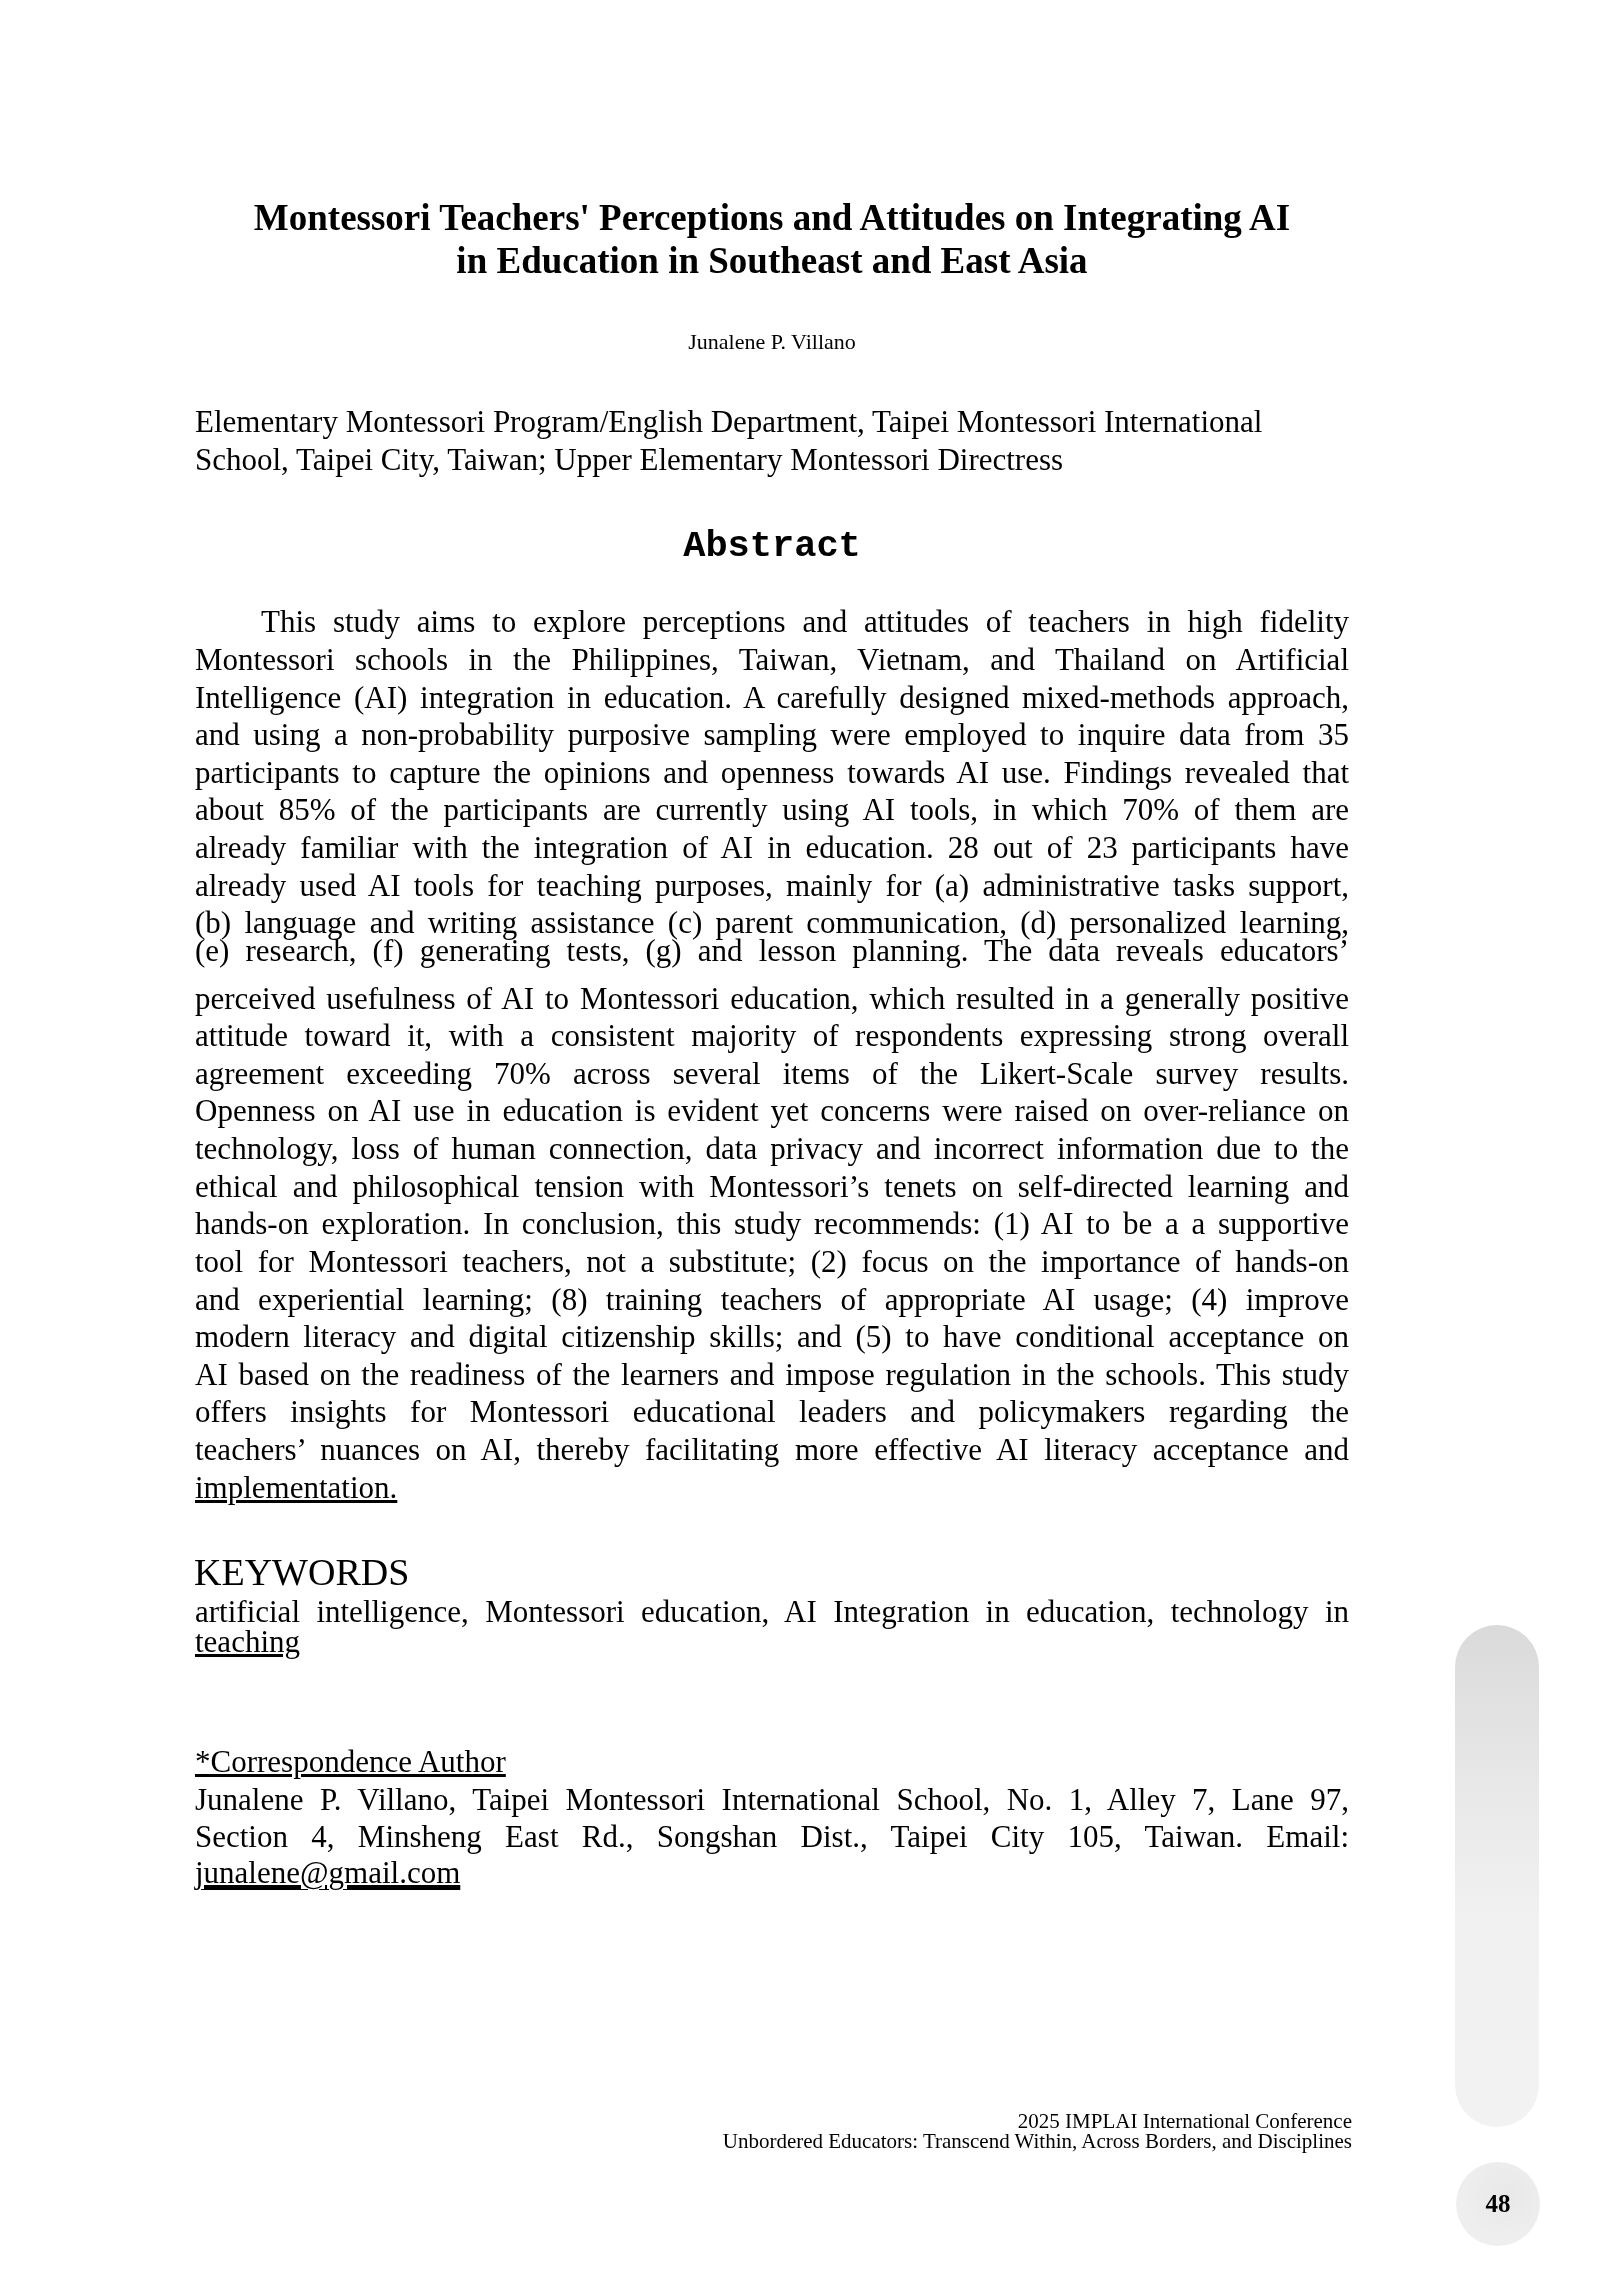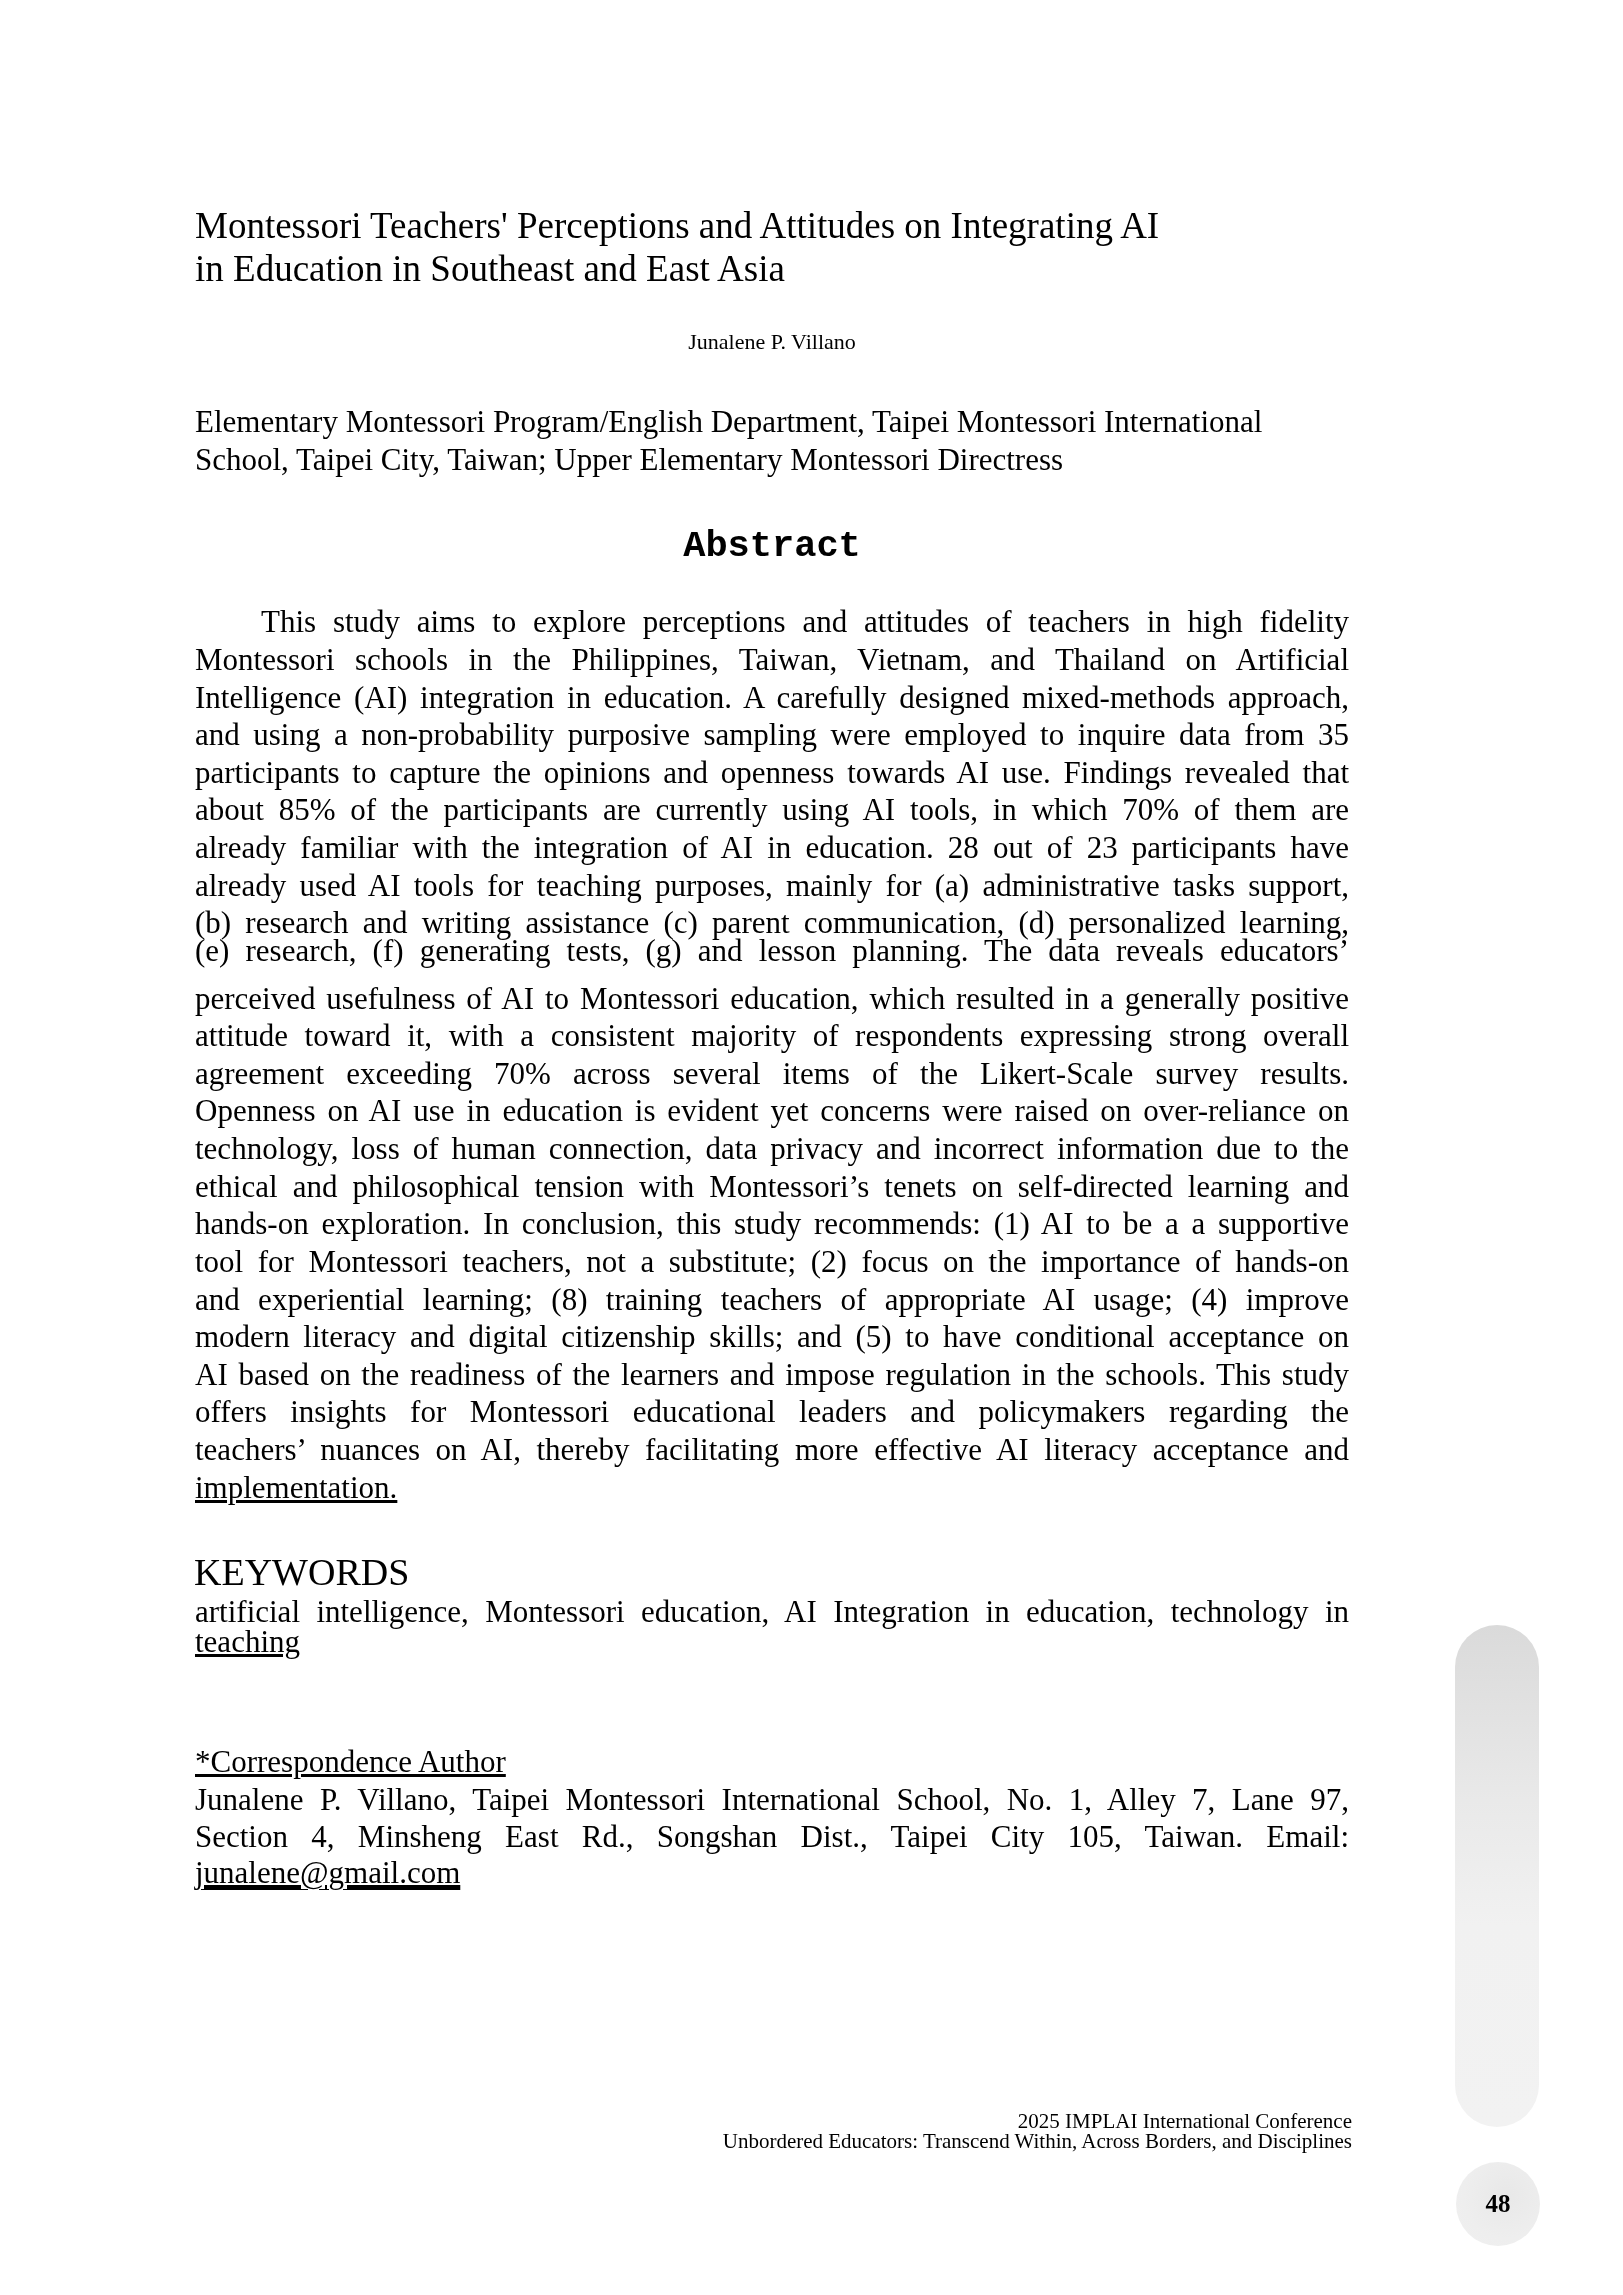--- a/index.html
+++ b/index.html
@@ -1,20 +1,20 @@
 <!DOCTYPE html>
 <html style="font-size:10.5px"><head>
 <meta charset="utf-8">
 <style>
   html, body { margin: 0; padding: 0; background: #ffffff; }
   body { width: 1623px; height: 2295px; position: relative; overflow: hidden;
          font-family: "Liberation Serif", "DejaVu Serif", serif; color: #000; }
   .abs { position: absolute; white-space: nowrap; }
-  .title-line { left: 195px; width: 1154px; text-align: left; font-weight: normal;
-                font-size: 37px; line-height: 44px; margin-top: 8px; }
+  .title-line { left: 195px; width: 1154px; text-align: center; font-weight: bold;
+                font-size: 37px; line-height: 44px; }
   .author { left: 195px; width: 1154px; text-align: center; font-size: 22px; line-height: 38px; }
   .affil-line { left: 195px; width: 1154px; font-size: 31px; line-height: 38px; }
   .abstract-heading { left: 195px; width: 1154px; text-align: center; font-weight: bold;
                       font-size: 37px; line-height: 44px; font-family: Liberation Mono, monospace; }
   .body-line { left: 195px; width: 1154px; font-size: 31px; line-height: 38px;
                text-align: justify; text-align-last: justify; }
   .body-line.last { text-align: left; text-align-last: left; text-decoration: underline; }
   .body-line.indent { left: 261px; width: 1088px; }
   .kw-heading { left: 194px; font-size: 38px; line-height: 43px; }
   .footer-line { right: 271px; text-align: right; font-size: 21px; line-height: 19.6px; }
@@ -41,21 +41,21 @@
 
 <div>
   <div class="abs body-line indent" style="top:603px">This study aims to explore perceptions and attitudes of teachers in high fidelity</div>
   <div class="abs body-line" style="top:641px">Montessori schools in the Philippines, Taiwan, Vietnam, and Thailand on Artificial</div>
   <div class="abs body-line" style="top:679px">Intelligence (AI) integration in education. A carefully designed mixed-methods approach,</div>
   <div class="abs body-line" style="top:716px">and using a non-probability purposive sampling were employed to inquire data from 35</div>
   <div class="abs body-line" style="top:754px">participants to capture the opinions and openness towards AI use. Findings revealed that</div>
   <div class="abs body-line" style="top:791px">about 85% of the participants are currently using AI tools, in which 70% of them are</div>
   <div class="abs body-line" style="top:829px">already familiar with the integration of AI in education. 28 out of 23 participants have</div>
   <div class="abs body-line" style="top:867px">already used AI tools for teaching purposes, mainly for (a) administrative tasks support,</div>
-  <div class="abs body-line" style="top:904px">(b) research and writing assistance (c) parent communication, (d) personalized learning,</div>
+  <div class="abs body-line" style="top:904px">(b) language and writing assistance (c) parent communication, (d) personalized learning,</div>
   <div class="abs body-line" style="top:932px">(e) research, (f) generating tests, (g) and lesson planning. The data reveals educators’</div>
   <div class="abs body-line" style="top:980px">perceived usefulness of AI to Montessori education, which resulted in a generally positive</div>
   <div class="abs body-line" style="top:1017px">attitude toward it, with a consistent majority of respondents expressing strong overall</div>
   <div class="abs body-line" style="top:1055px">agreement exceeding 70% across several items of the Likert-Scale survey results.</div>
   <div class="abs body-line" style="top:1092px">Openness on AI use in education is evident yet concerns were raised on over-reliance on</div>
   <div class="abs body-line" style="top:1130px">technology, loss of human connection, data privacy and incorrect information due to the</div>
   <div class="abs body-line" style="top:1168px">ethical and philosophical tension with Montessori’s tenets on self-directed learning and</div>
   <div class="abs body-line" style="top:1205px">hands-on exploration. In conclusion, this study recommends: (1) AI to be a a supportive</div>
   <div class="abs body-line" style="top:1243px">tool for Montessori teachers, not a substitute; (2) focus on the importance of hands-on</div>
   <div class="abs body-line" style="top:1281px">and experiential learning; (8) training teachers of appropriate AI usage; (4) improve</div>

